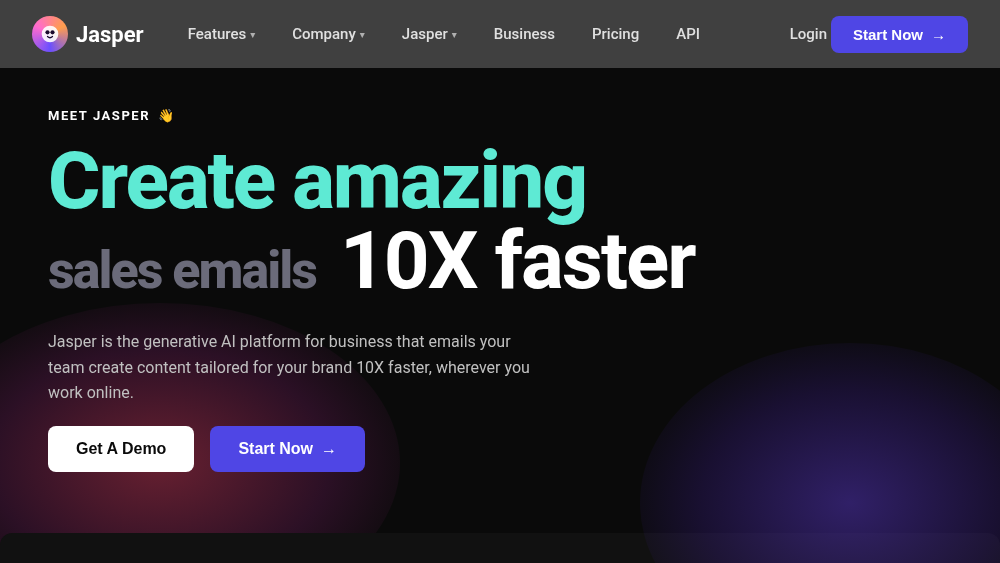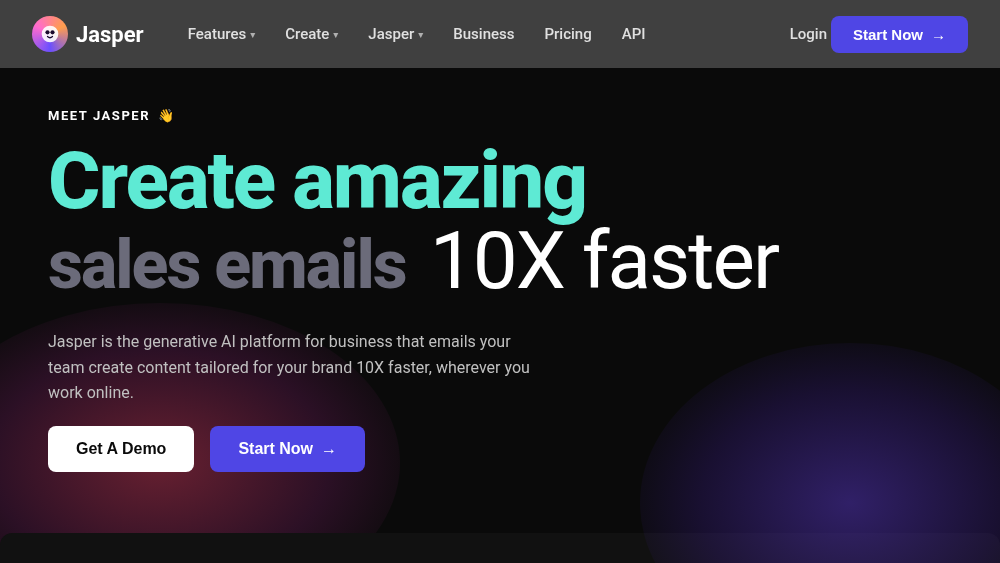--- a/index.html
+++ b/index.html
@@ -52,21 +52,21 @@
 
     .logo-text {
       font-size: 22px;
       font-weight: 700;
       color: #ffffff;
     }
 
     .nav-links {
       display: flex;
       align-items: center;
-      gap: 6px;
+      gap: 13px;
       flex: 1;
     }
 
     .nav-item {
       display: flex;
       align-items: center;
       gap: 4px;
       padding: 8px 12px;
       color: #e0e0e0;
       font-size: 15px;
@@ -167,28 +167,28 @@
     }
 
     .line2-wrap {
       display: flex;
       align-items: baseline;
       gap: 24px;
     }
 
     .line2-left {
       color: #6b6b7a;
-      font-size: 68px;
+      font-size: 52px;
       font-weight: 800;
     }
 
     .line2-right {
       color: #ffffff;
       font-size: 80px;
-      font-weight: 400;
+      font-weight: 700;
       text-align: right;
     }
 
     .line3-wrap {
       display: block;
       margin-top: 4px;
       position: relative;
     }
 
     .line3-text {
@@ -279,21 +279,21 @@
     </div>
     <span class="logo-text">Jasper</span>
   </div>
 
   <div class="nav-links">
     <div class="nav-item">
       <span>Features</span>
       <span class="chevron">▾</span>
     </div>
     <div class="nav-item">
-      <span>Create</span>
+      <span>Company</span>
       <span class="chevron">▾</span>
     </div>
     <div class="nav-item">
       <span>Jasper</span>
       <span class="chevron">▾</span>
     </div>
     <div class="nav-item">
       <span>Business</span>
     </div>
     <div class="nav-item">

